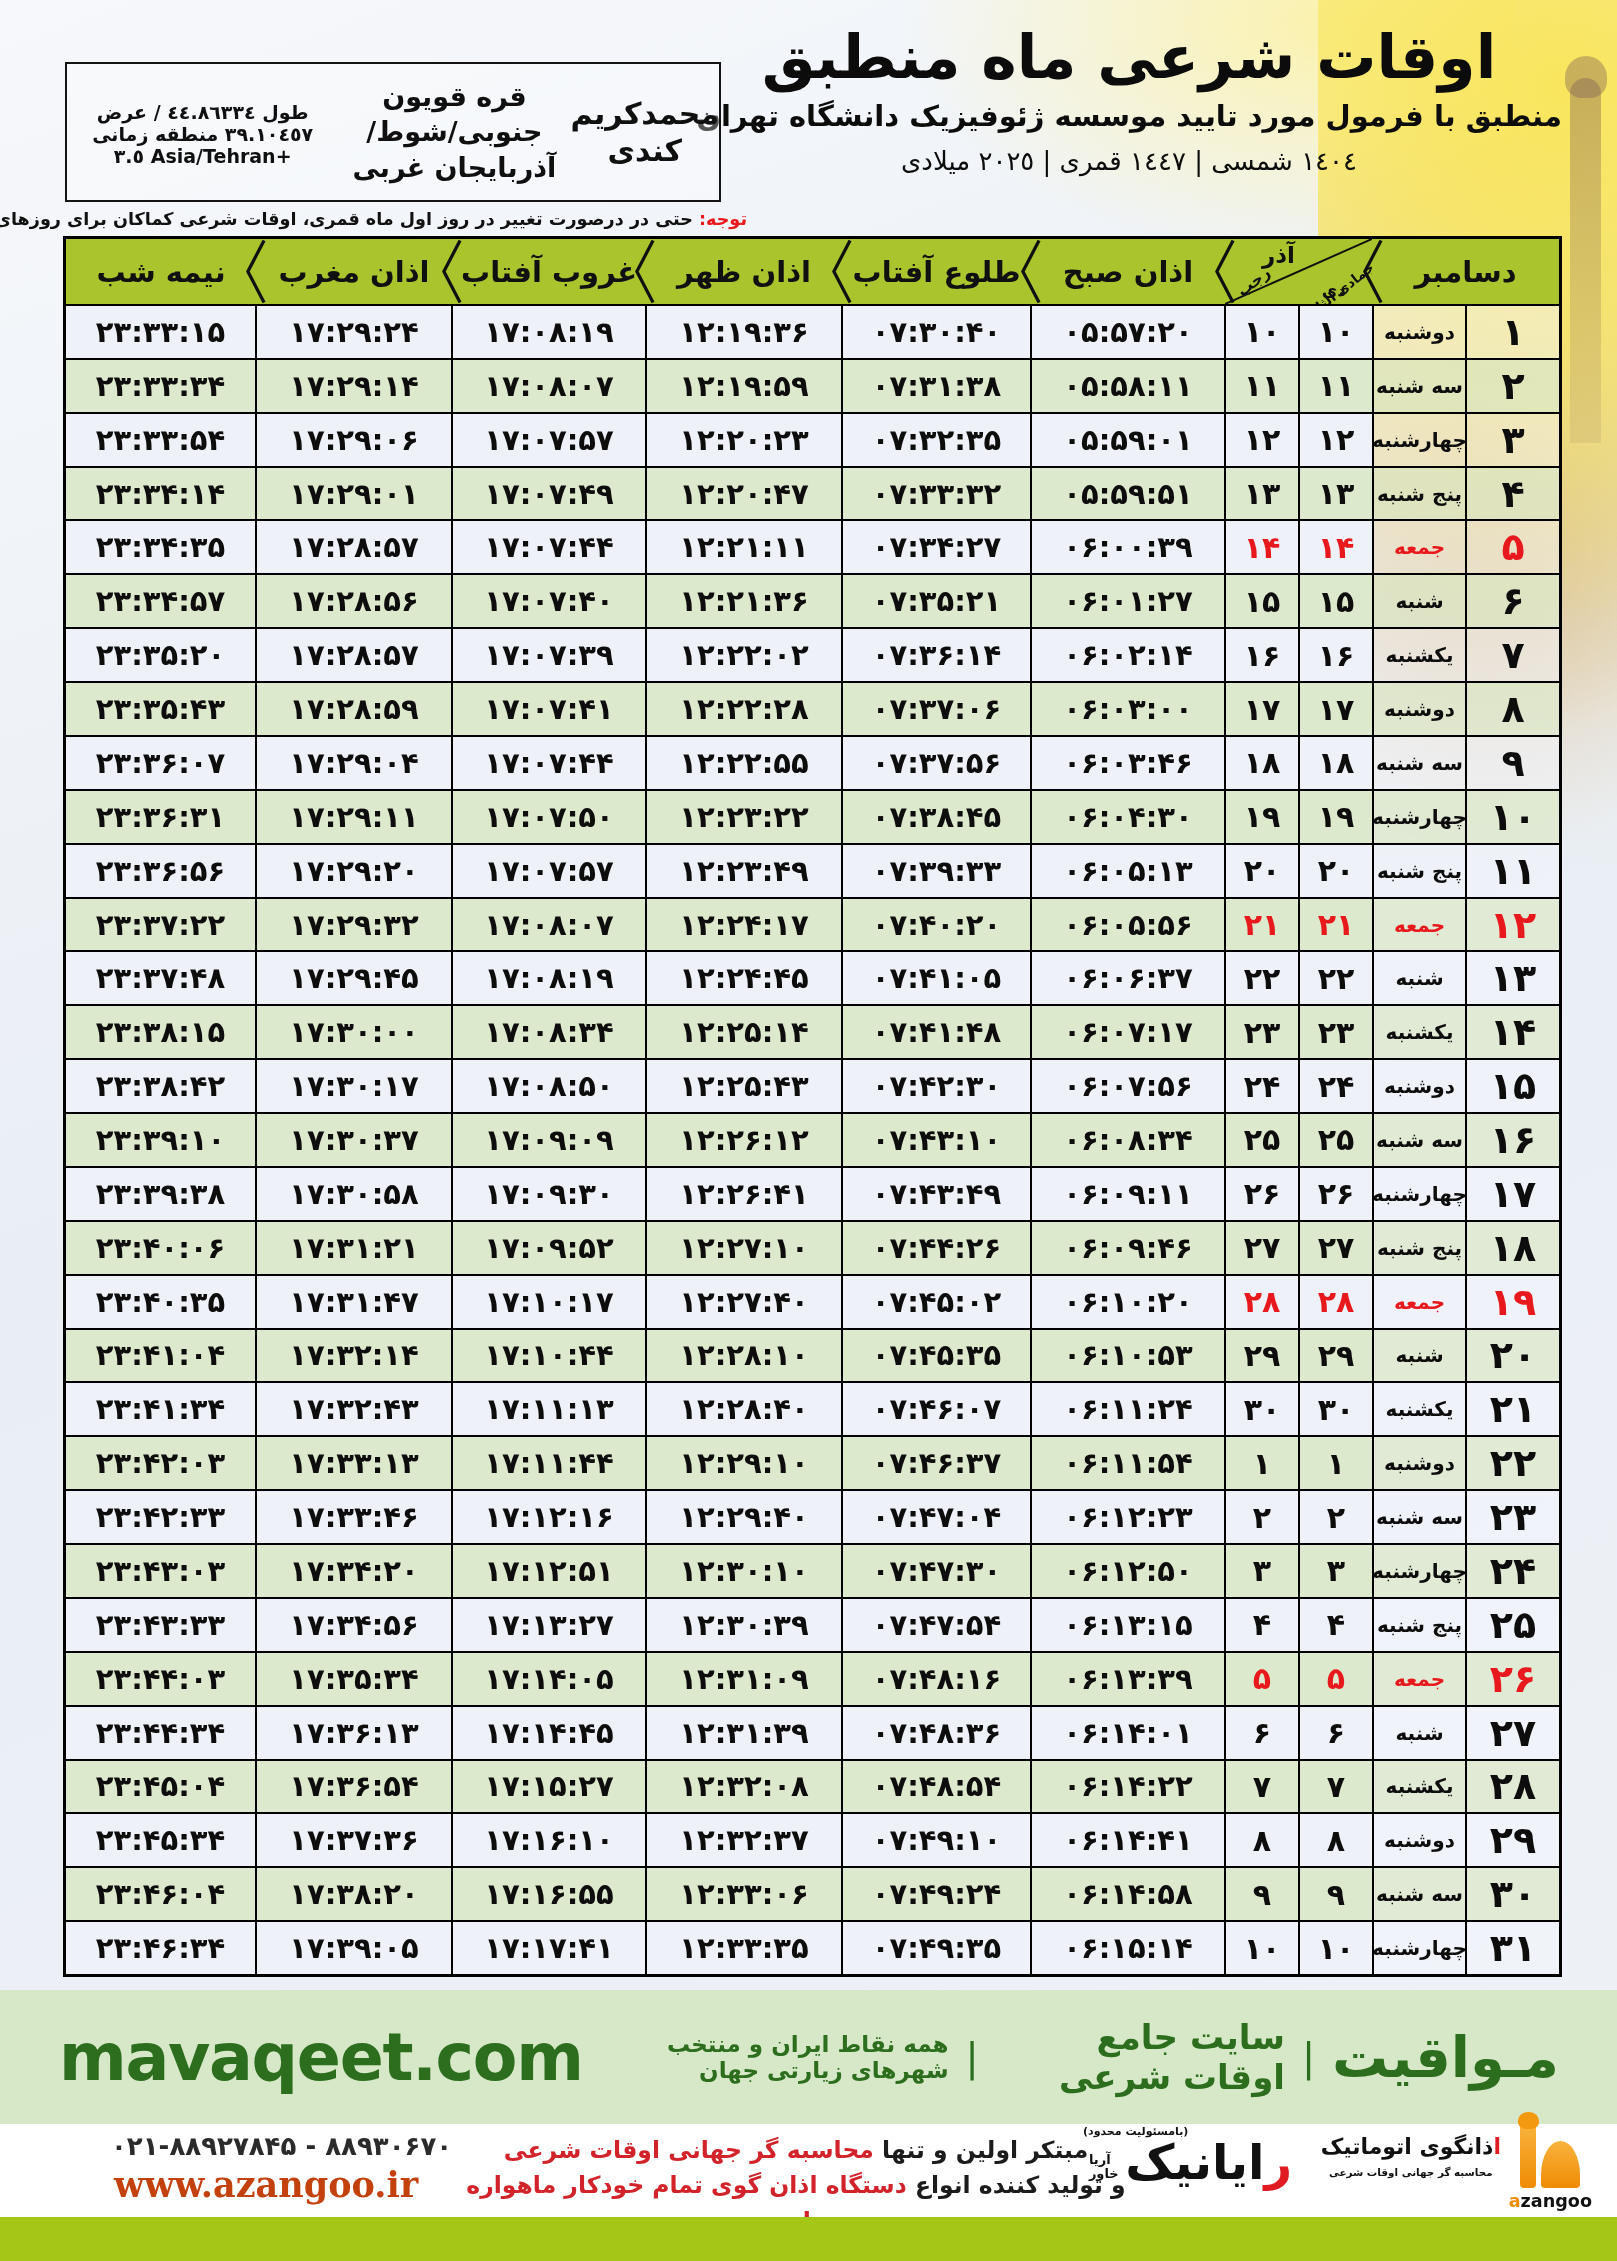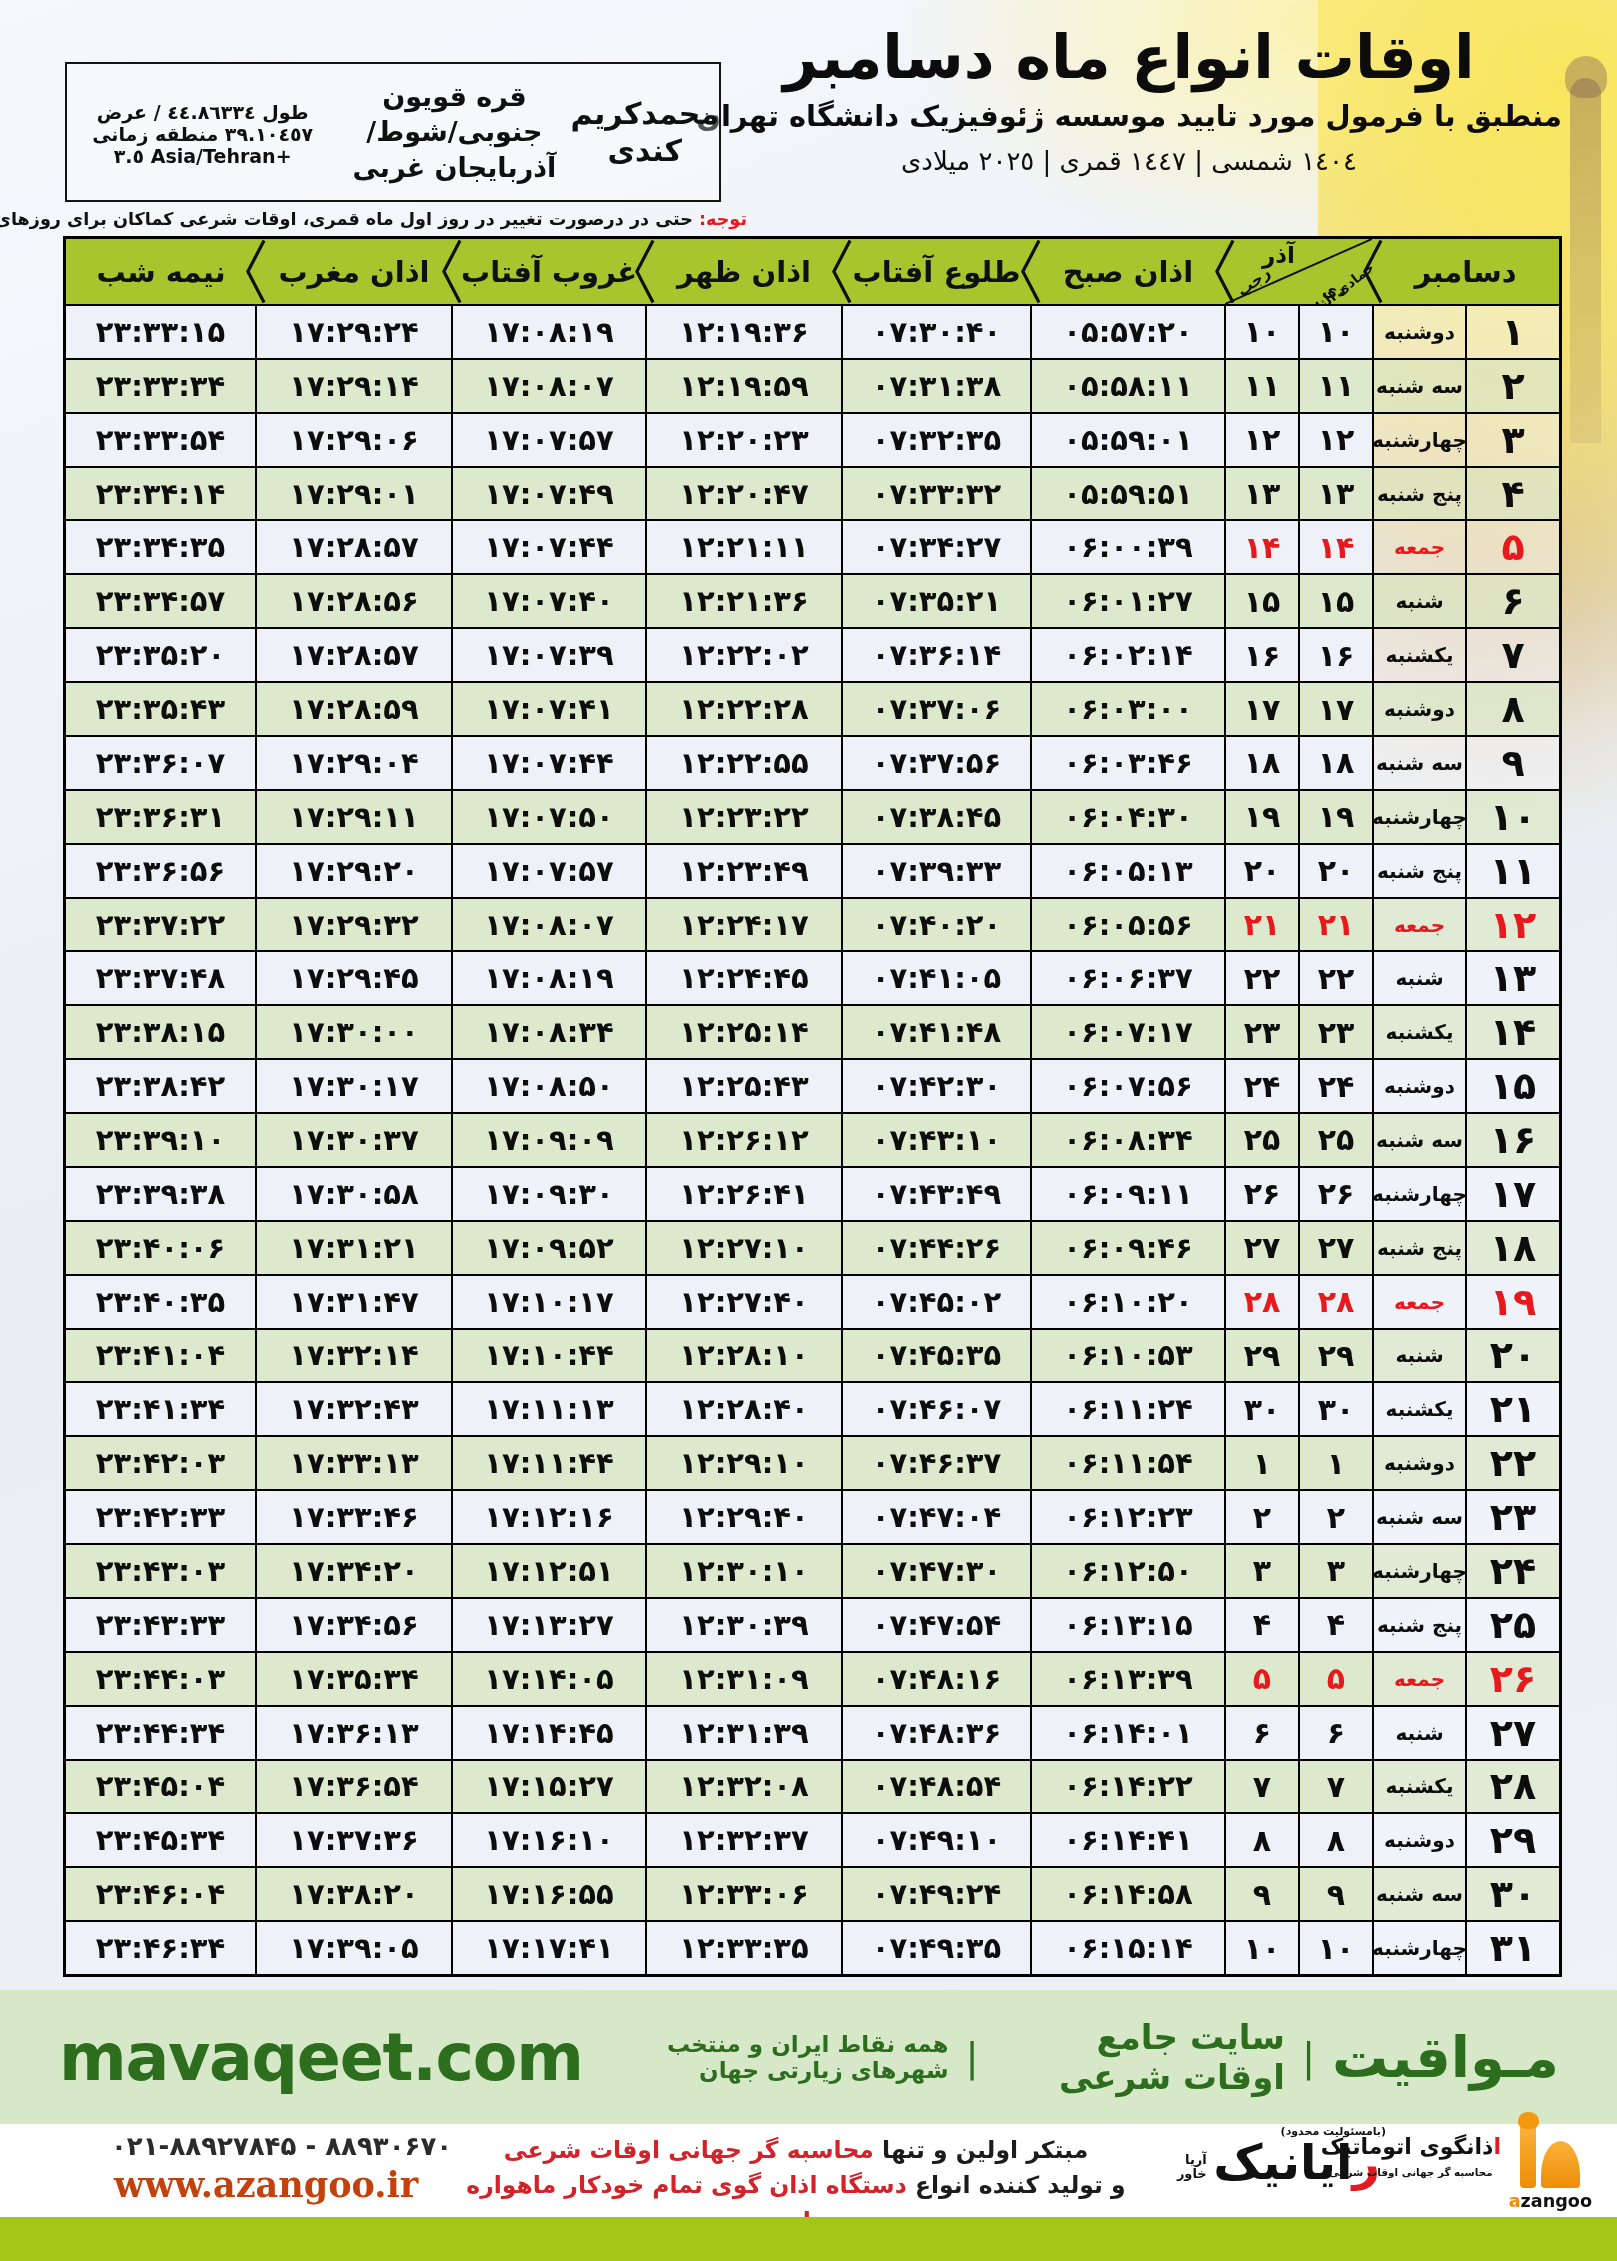--- a/index.html
+++ b/index.html
@@ -89,21 +89,21 @@
   .banner-t2{font-size:23px; font-weight:700;}
 
   
   .footer{position:absolute; left:0; top:2124px; width:1618px; height:93px; background:#ffffff;}
   .phone{position:absolute; left:111px; top:6.5px; font-size:26px; font-weight:800; color:#2b2b2b; direction:ltr;}
   .azurl{position:absolute; left:114px; top:40px; font-size:35px; font-weight:600;
     font-family:"DejaVu Serif", serif; color:#c2410c; direction:ltr;}
   .center-lines{position:absolute; left:450px; top:9px; width:692px; direction:rtl;
     text-align:center; font-size:23.5px; font-weight:700; color:#1c1c1c; line-height:1.5;}
   .red-part{color:#d2232a;}
-  .rayanik{position:absolute; left:1171px; top:1.3px; width:215px; direction:rtl; text-align:right; color:#111;}
+  .rayanik{position:absolute; left:1083px; top:1.3px; width:215px; direction:rtl; text-align:left; color:#111;}
   .rayanik-sub{font-size:11px; font-weight:600;}
   .rayanik-row{display:flex; direction:rtl; align-items:flex-end; justify-content:center; gap:6.5px;}
   .rayanik-name{font-size:48px; font-weight:800; line-height:1;}
   .rayanik-r{color:#e01b22;}
   .rayanik-side{display:flex; flex-direction:column; font-size:13px; font-weight:700; line-height:1.1; padding-bottom:5.2px;}
   .azangoo{position:absolute; left:1383px; top:0px; width:209px; display:flex; direction:rtl;
     align-items:flex-start; gap:7.8px; color:#111;}
   .az-shapes{display:flex; flex-direction:column; align-items:center;}
   .az-shape-row{display:flex; align-items:flex-end; gap:5.2px;}
   .dome{width:39px; height:47px; border-radius:50% 50% 10% 10% / 72% 72% 8% 8%;
@@ -122,21 +122,21 @@
 </style>
 </head>
 <body>
 
 <div id="page">
   <div class="sun"></div>
   <div class="bg-art"></div>
   <div class="minaret"></div>
 
   <div class="title-block">
-    <div class="main-title">اوقات انواع ماه دسامبر</div>
+    <div class="main-title">اوقات شرعی ماه منطبق</div>
     <div class="sub-title">منطبق با فرمول مورد تایید موسسه ژئوفیزیک دانشگاه تهران</div>
     <div class="dates-line">١٤٠٤ شمسی | ١٤٤٧ قمری | ٢٠٢٥ میلادی</div>
   </div>
 
   <div class="info-box">
     <div class="info-name">محمدکریم کندی</div>
     <div class="info-loc">قره قویون جنوبی/شوط/آذربایجان غربی</div>
     <div class="info-coords">طول ٤٤.٨٦٣٣٤ / عرض ٣٩.١٠٤٥٧ منطقه زمانی ‎+٣.٥‎ Asia/Tehran</div>
   </div>
 

